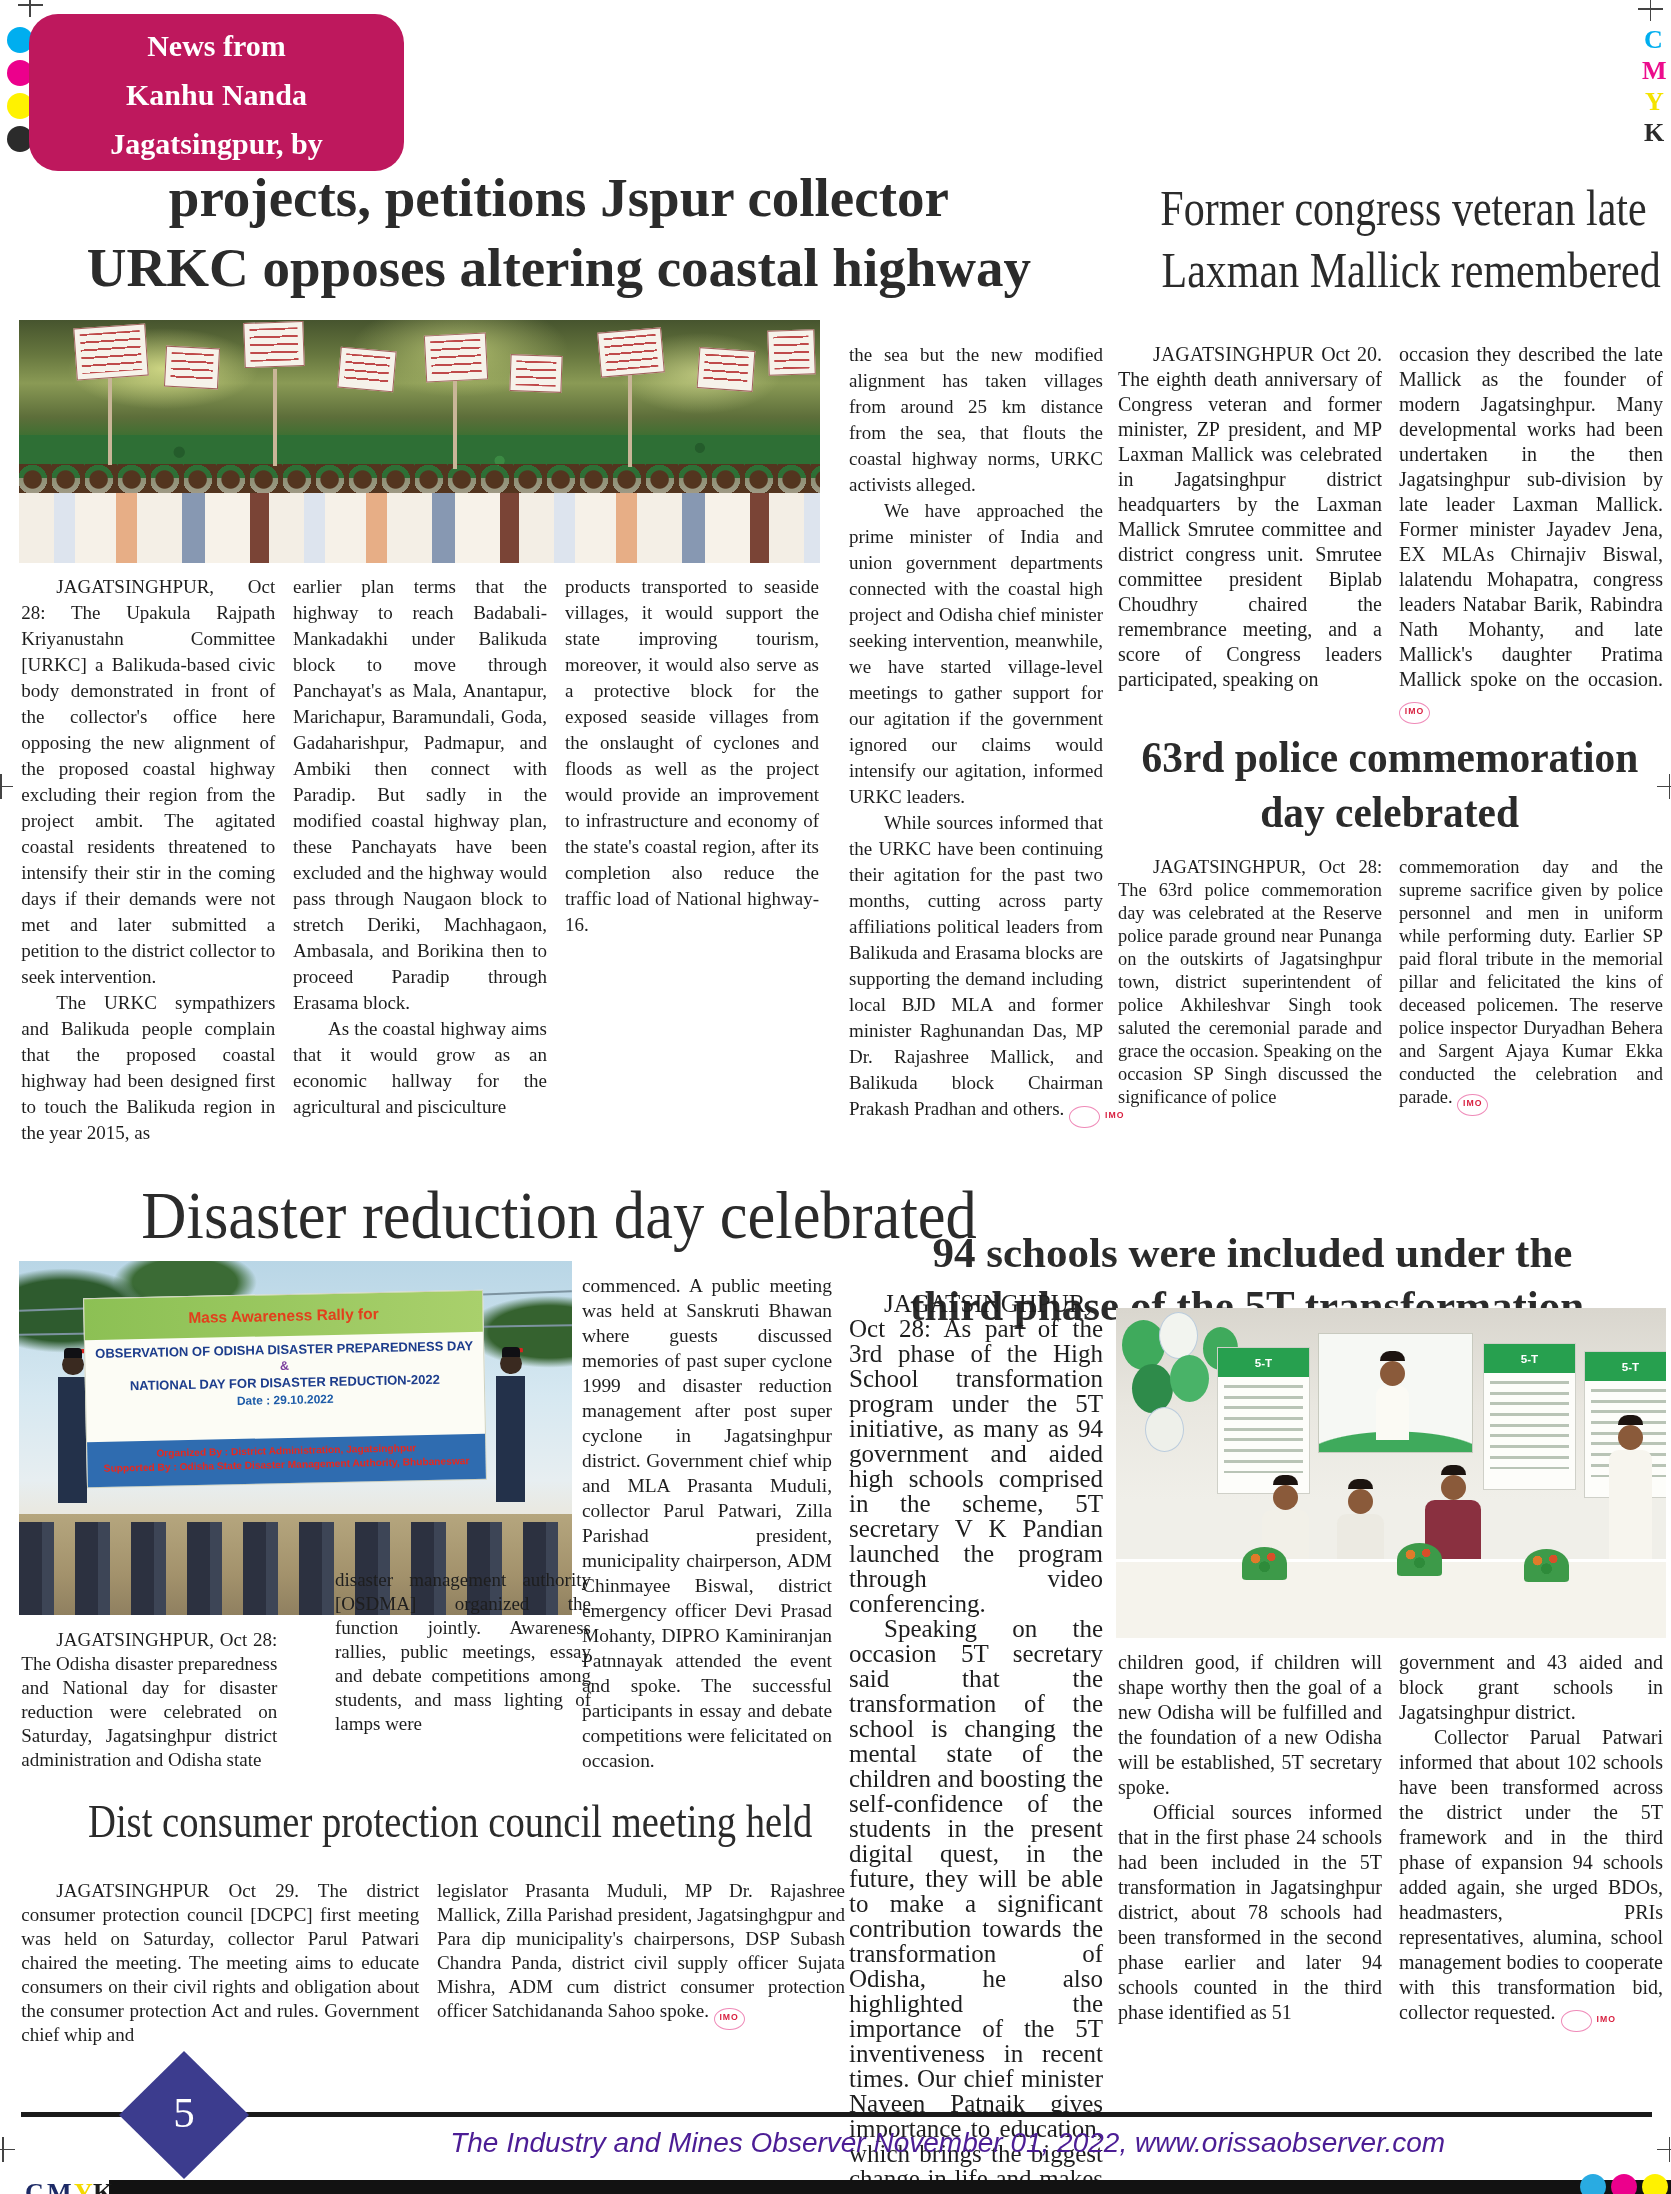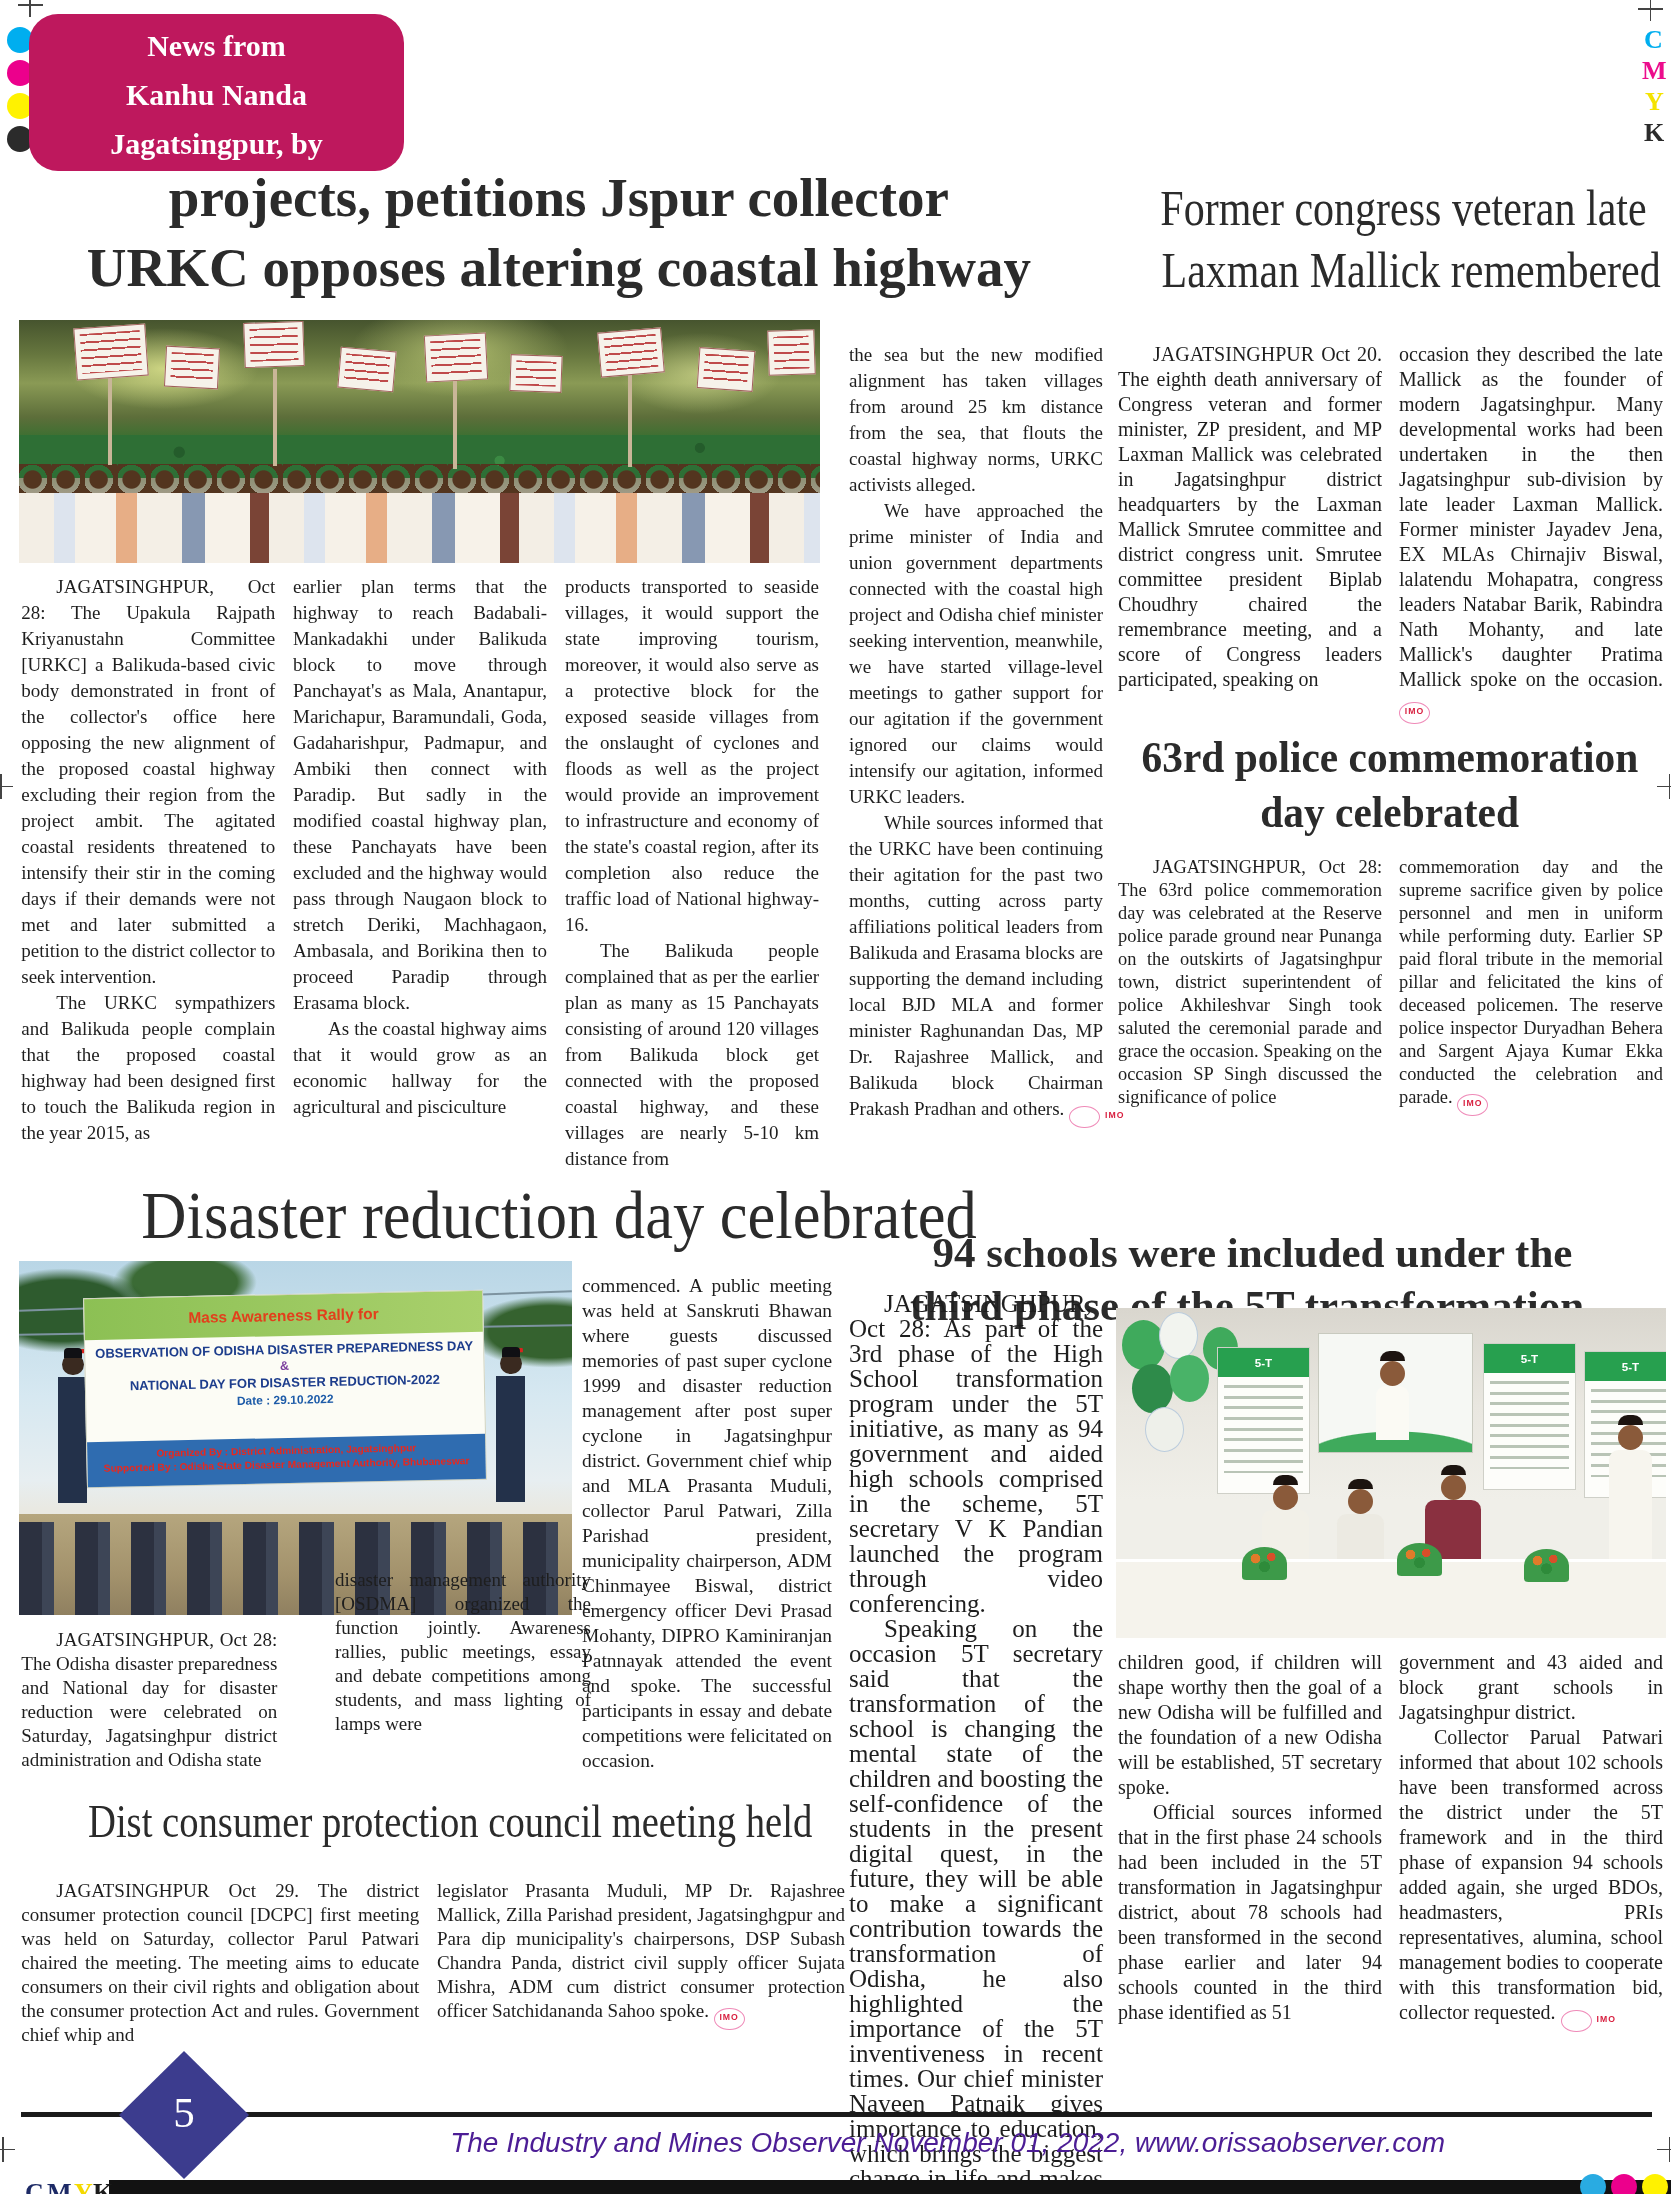--- a/index.html
+++ b/index.html
@@ -184,21 +184,20 @@
   <div class="col bt" style="left:21.3px;top:574px;width:254px;">
     <p class="ind"><span>JAGATSINGHPUR, Oct 28: The Upakula Rajpath Kriyanustahn Committee [URKC] a Balikuda-based civic body demonstrated in front of the collector's office here opposing the new alignment of the proposed coastal highway excluding their region from the project ambit. The agitated coastal residents threatened to intensify their stir in the coming days if their demands were not met and later submitted a petition to the district collector to seek intervention.</span></p>
     <p class="ind"><span>The URKC sympathizers and Balikuda people complain that the proposed coastal highway had been designed first to touch the Balikuda region in the year 2015, as</span></p>
   </div>
   <div class="col bt" style="left:293px;top:574px;width:254px;">
     <p><span>earlier plan terms that the highway to reach Badabali-Mankadakhi under Balikuda block to move through Panchayat's as Mala, Anantapur, Marichapur, Baramundali, Goda, Gadaharishpur, Padmapur, and Ambiki then connect with Paradip. But sadly in the modified coastal highway plan, these Panchayats have been excluded and the highway would pass through Naugaon block to stretch Deriki, Machhagaon, Ambasala, and Borikina then to proceed Paradip through Erasama block.</span></p>
     <p class="ind"><span>As the coastal highway aims that it would grow as an economic hallway for the agricultural and pisciculture</span></p>
   </div>
   <div class="col bt" style="left:565px;top:574px;width:254px;">
     <p><span>products transported to seaside villages, it would support the state improving tourism, moreover, it would also serve as a protective block for the exposed seaside villages from the onslaught of cyclones and floods as well as the project would provide an improvement to infrastructure and economy of the state's coastal region, after its completion also reduce the traffic load of National highway-16.</span></p>
-    <p class="ind"><span>The Balikuda people complained that as per the earlier plan as many as 15 Panchayats consisting of around 120 villages from Balikuda block get connected with the proposed coastal highway, and these villages are nearly 5-10 km distance from</span></p>
   </div>
   <div class="col bt" style="left:849px;top:342px;width:254px;">
     <p><span>the sea but the new modified alignment has taken villages from around 25 km distance from the sea, that flouts the coastal highway norms, URKC activists alleged.</span></p>
     <p class="ind"><span>We have approached the prime minister of India and union government departments connected with the coastal high project and Odisha chief minister seeking intervention, meanwhile, we have started village-level meetings to gather support for our agitation if the government ignored our claims would intensify our agitation, informed URKC leaders.</span></p>
     <p class="ind"><span>While sources informed that the URKC have been continuing their agitation for the past two months, cutting across party affiliations political leaders from Balikuda and Erasama blocks are supporting the demand including local BJD MLA and former minister Raghunandan Das, MP Dr. Rajashree Mallick, and Balikuda block Chairman Prakash Pradhan and others.</span>
        <span class="imo">IMO</span></p>
   </div>
 
   <div class="hl" style="left:1114px;top:177px;width:551px;font-size:50px;line-height:62px;font-weight:normal;">
     <span class="ln"><span class="cond">Former congress veteran late</span></span>

